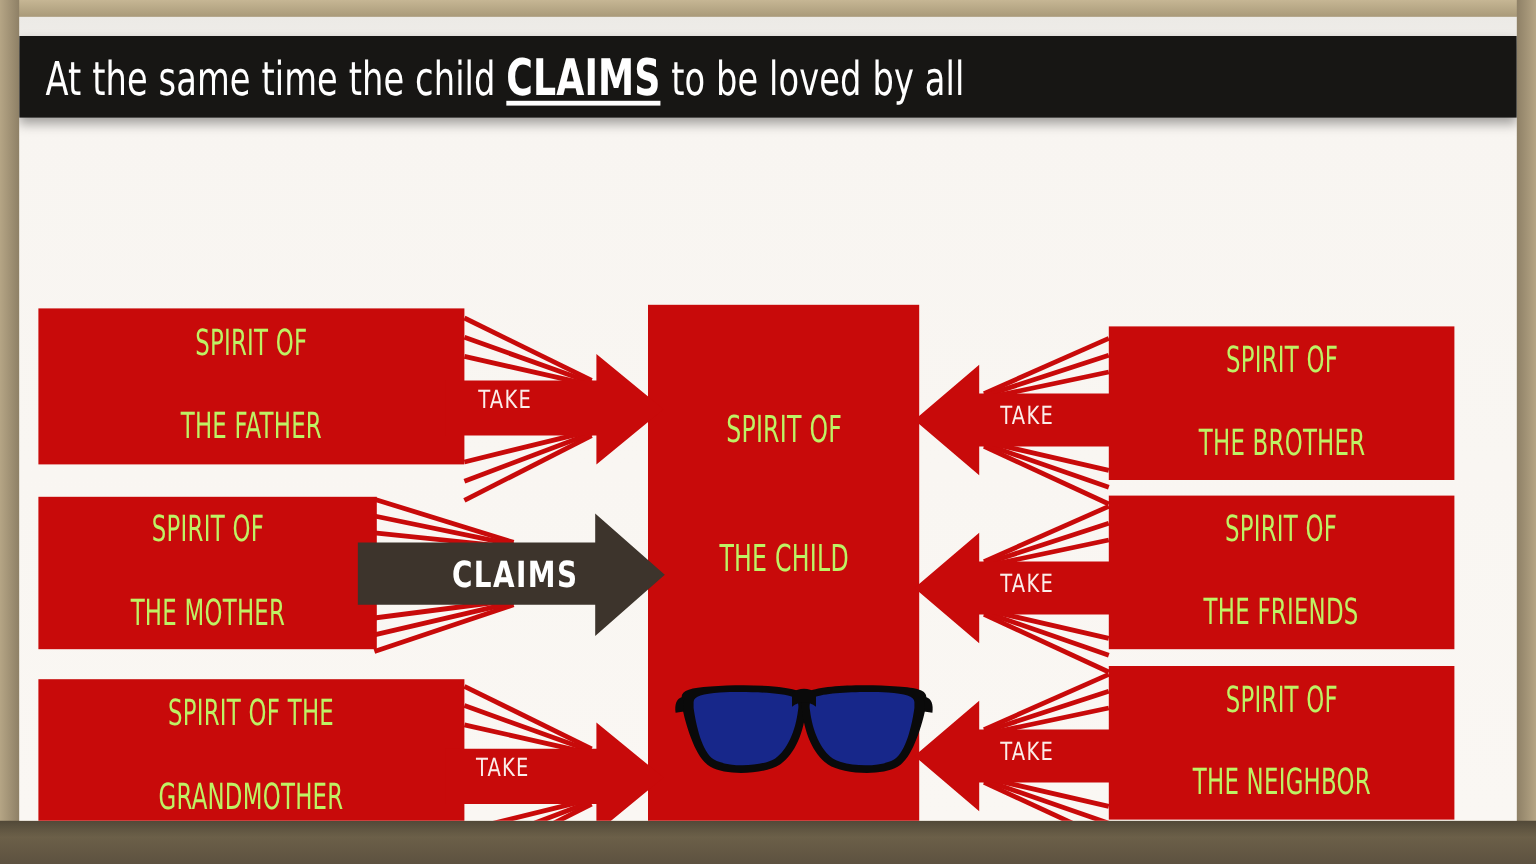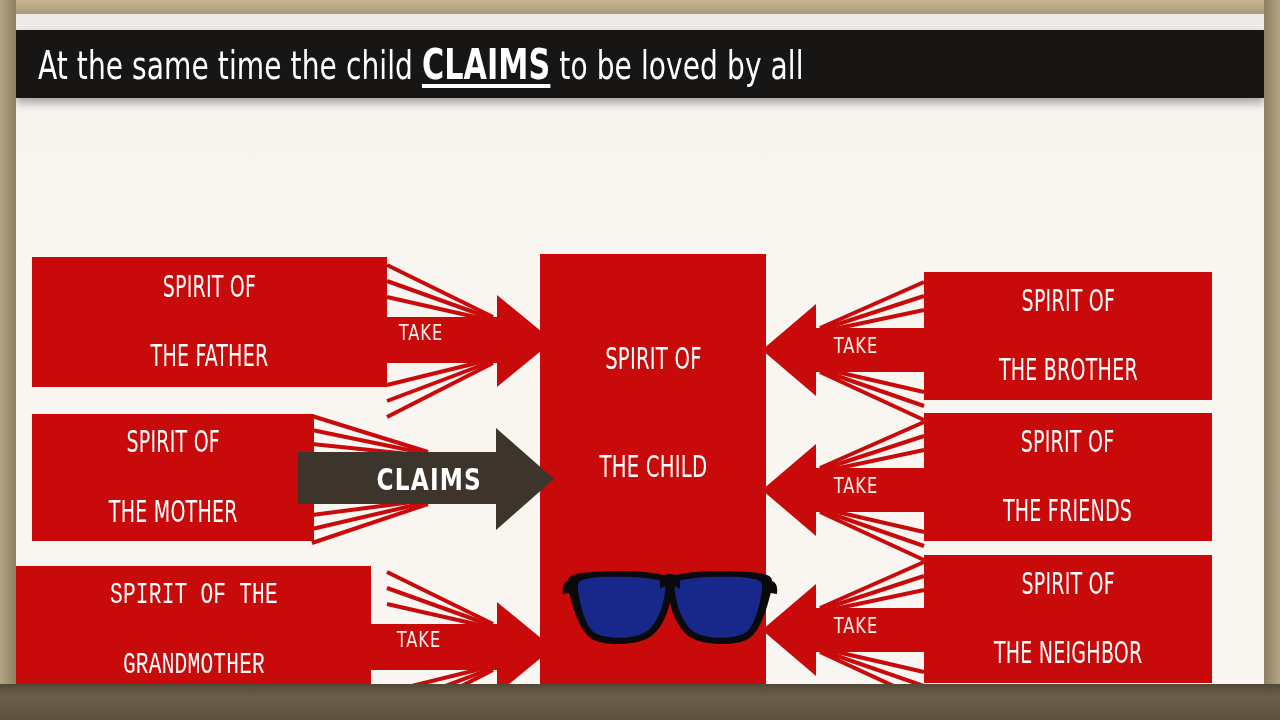--- a/index.html
+++ b/index.html
@@ -67,38 +67,38 @@
     text-decoration:underline;
     text-underline-offset:5px;
   }
 
   
   .rbox{
     position:absolute;
     background:#c80a0a;
     display:flex;align-items:center;justify-content:center;
     text-align:center;
-    color:#ffffff;
+    color:#bef264;
     font-family:"DejaVu Sans Condensed","Liberation Sans",sans-serif;
     font-stretch:condensed;
     line-height:1.16;
     z-index:6;
   }
   .rbox span{
     display:block;
     transform:scaleX(.84);
     font-size:30px;
     letter-spacing:.3px;
   }
   .rbox.center span{font-size:31px;}
 
   
   #box-father{left:16px; top:243px; width:355px; height:130px;}
   #box-mother{left:16px; top:400px; width:282px; height:127px;}
-  #box-grandmother{left:0; top:552px; width:355px; height:129px;font-family:Liberation Mono, monospace;}
+  #box-grandmother{left:16px; top:552px; width:355px; height:129px;}
 
   
   #box-child{left:524px; top:240px; width:226px; height:438px;}
   #box-child span{position:relative;top:-30px;}
 
   
   #box-brother{left:908px; top:258px; width:288px; height:128px;}
   #box-friends{left:908px; top:399px; width:288px; height:128px;}
   #box-neighbor{left:908px; top:541px; width:288px; height:128px;}
 

